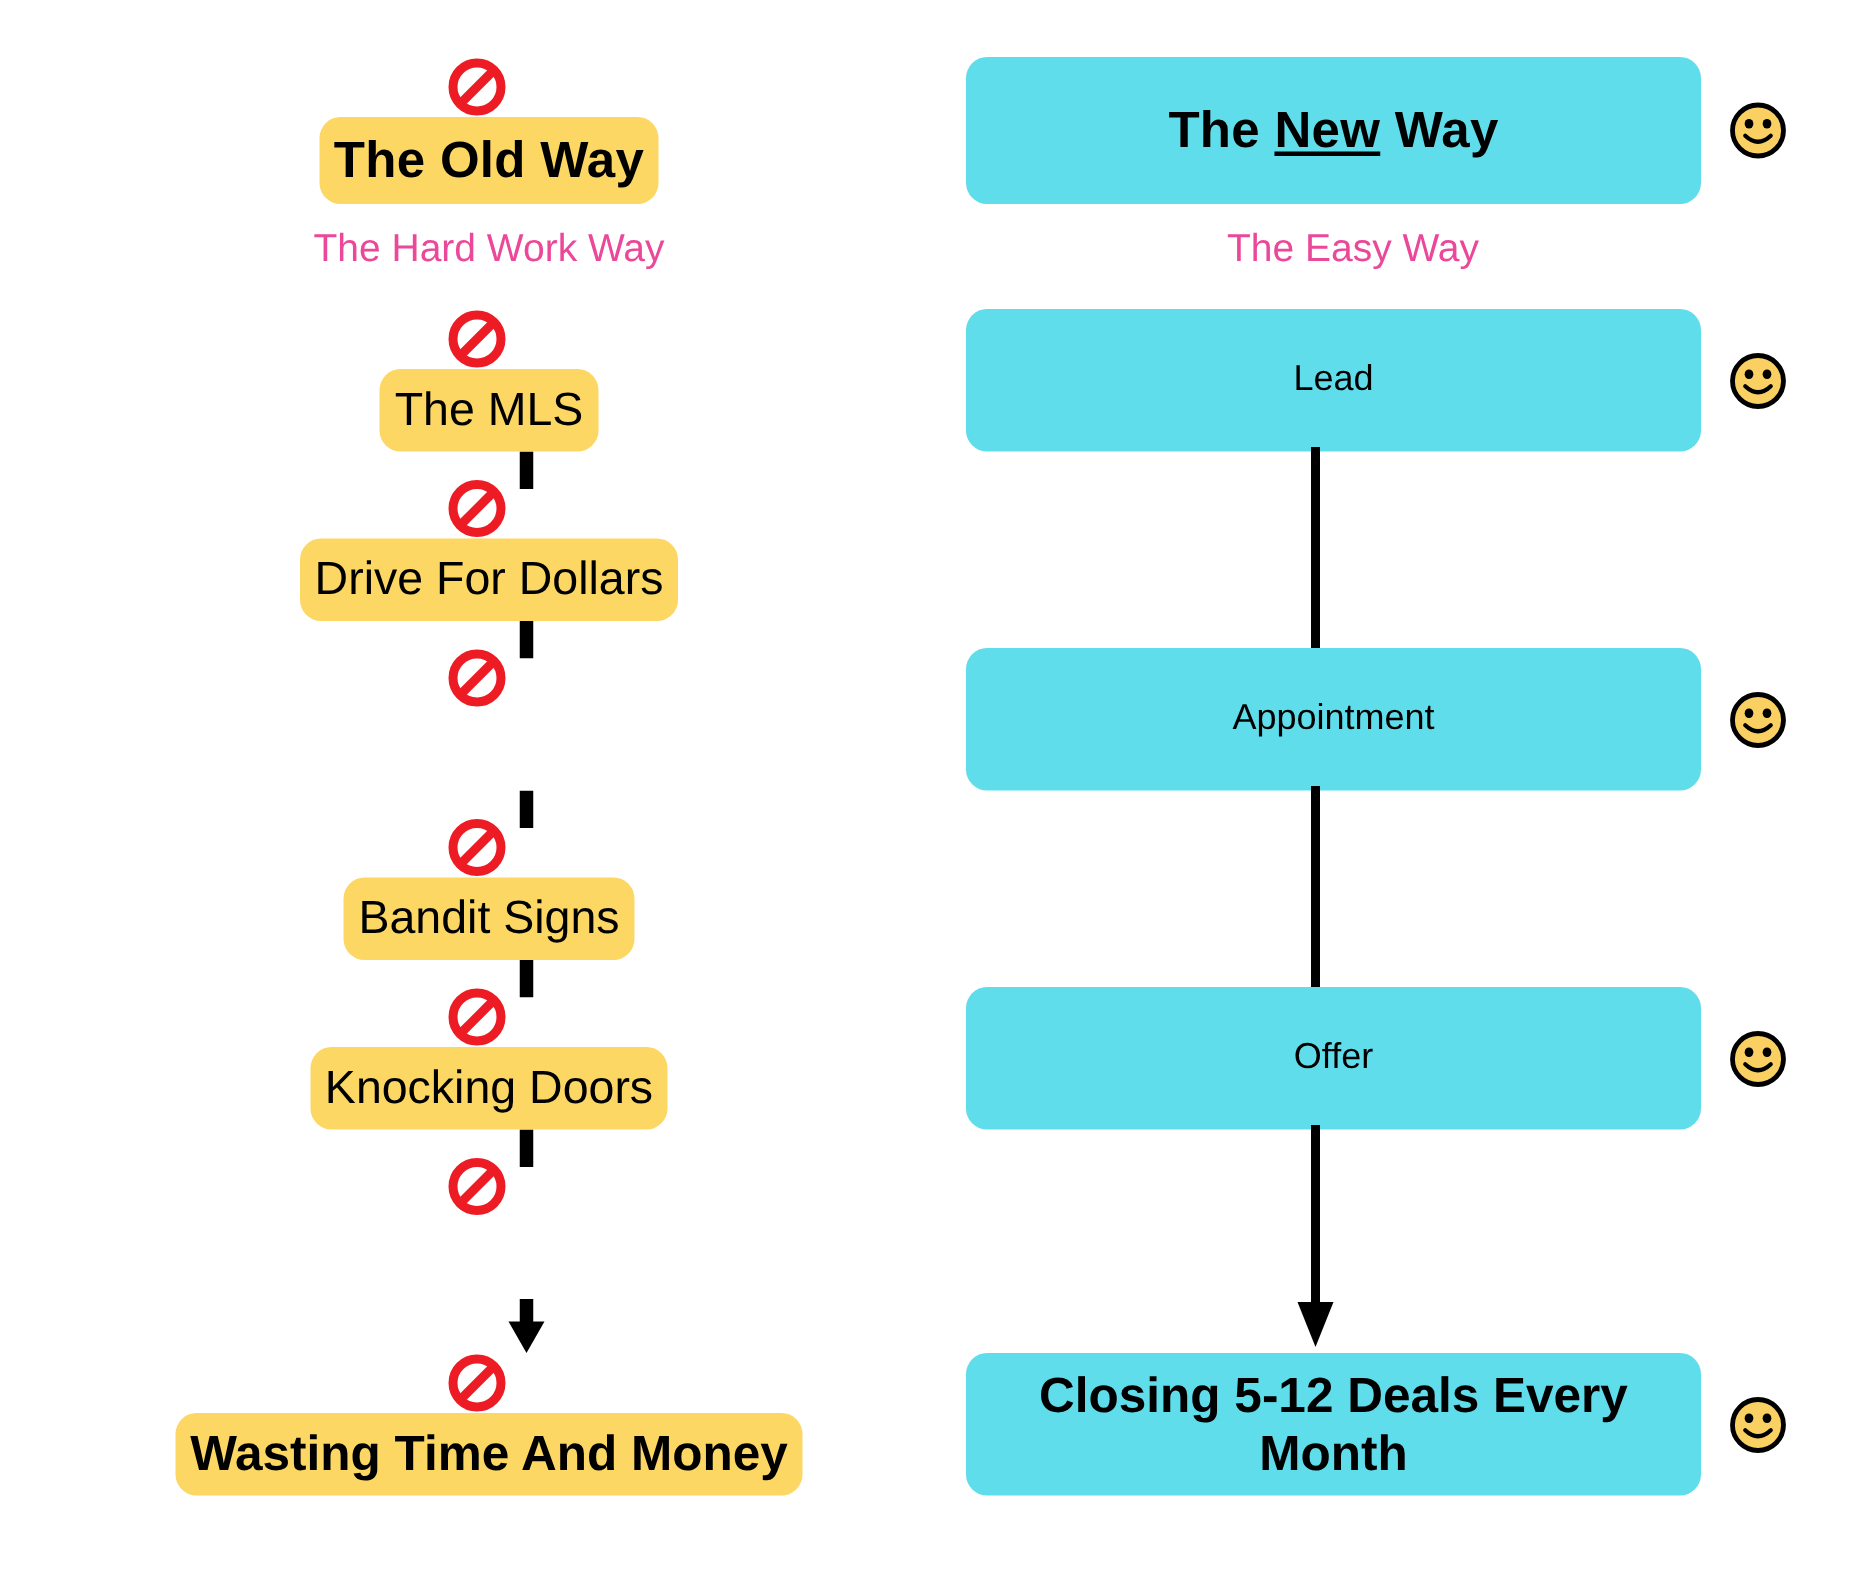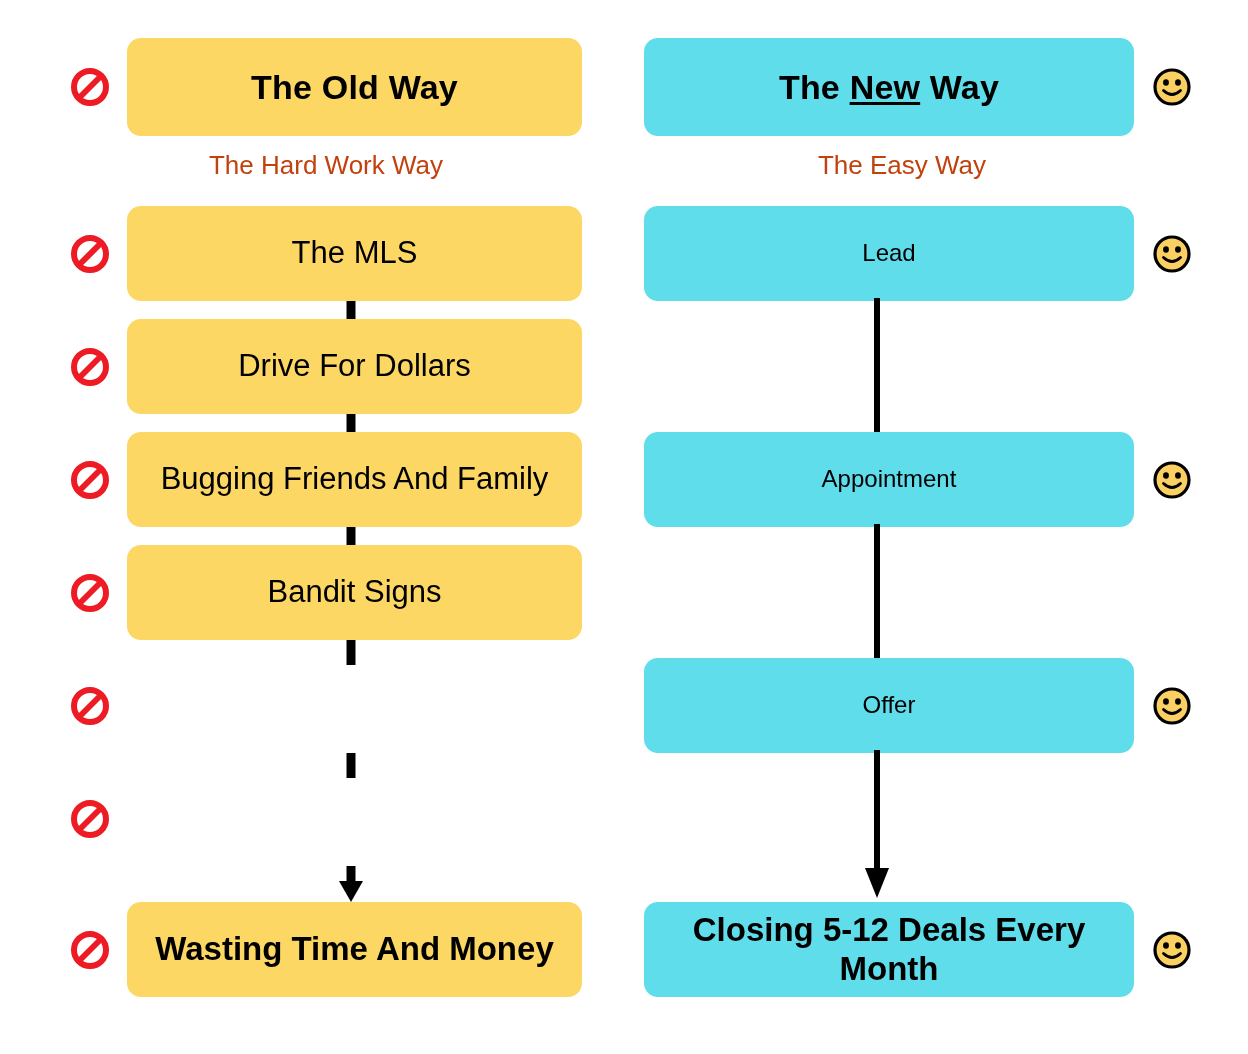--- a/index.html
+++ b/index.html
@@ -31,21 +31,21 @@
   }
   .column-old  { left: 0;   width: 624px; }
   .column-new  { left: 624px; width: 624px; }
 
   
   .row {
     position: absolute;
     display: flex;
     align-items: center;
   }
-  .column-old .row  { left: 70px;  width: 512px; }
+  .column-old .row  { left: 70px;  width: 512px; flex-direction: column; }
   .column-new .row  { left: 20px;   width: 548px; }
 
   
   .badge {
     width: 40px;
     height: 40px;
     flex: 0 0 40px;
     display: block;
   }
   .badge svg { display: block; width: 40px; height: 40px; }
@@ -90,21 +90,21 @@
   .box-new.box-final { font-size: 33px; }
 
   .u-underline { text-decoration: underline; text-underline-offset: 3px; }
 
   
   .subtitle {
     position: absolute;
     text-align: center;
     font-size: 26px;
     font-weight: normal;
-    color: #c2410c;
+    color: #ec4899;
     white-space: nowrap;
   }
 
   
   .connector {
     position: absolute;
     display: block;
   }
   .connector svg { display: block; }
 </style>
@@ -165,23 +165,20 @@
       </svg>
     </div>
 
     <div class="row" style="top:432px;height:95px;">
       <span class="badge badge-stop">
         <svg viewBox="0 0 40 40" xmlns="http://www.w3.org/2000/svg">
           <circle cx="20" cy="20" r="16" fill="none" stroke="#ED1C24" stroke-width="6"></circle>
           <line x1="9.5" y1="30.5" x2="30.5" y2="9.5" stroke="#ED1C24" stroke-width="6"></line>
         </svg>
       </span>
-      <div class="box box-old box-step two-line">
-        <span>Bugging Friends And Family</span>
-      </div>
     </div>
 
     <div class="connector" style="left:346px;top:527px;">
       <svg width="10" height="25" viewBox="0 0 10 25" xmlns="http://www.w3.org/2000/svg">
         <line x1="5" y1="0" x2="5" y2="25" stroke="#000000" stroke-width="9"></line>
       </svg>
     </div>
 
     <div class="row" style="top:545px;height:95px;">
       <span class="badge badge-stop">
@@ -201,20 +198,23 @@
       </svg>
     </div>
 
     <div class="row" style="top:658px;height:95px;">
       <span class="badge badge-stop">
         <svg viewBox="0 0 40 40" xmlns="http://www.w3.org/2000/svg">
           <circle cx="20" cy="20" r="16" fill="none" stroke="#ED1C24" stroke-width="6"></circle>
           <line x1="9.5" y1="30.5" x2="30.5" y2="9.5" stroke="#ED1C24" stroke-width="6"></line>
         </svg>
       </span>
+      <div class="box box-old box-step">
+        <span>Knocking Doors</span>
+      </div>
     </div>
 
     <div class="connector" style="left:346px;top:753px;">
       <svg width="10" height="25" viewBox="0 0 10 25" xmlns="http://www.w3.org/2000/svg">
         <line x1="5" y1="0" x2="5" y2="25" stroke="#000000" stroke-width="9"></line>
       </svg>
     </div>
 
     <div class="row" style="top:771px;height:95px;">
       <span class="badge badge-stop">

